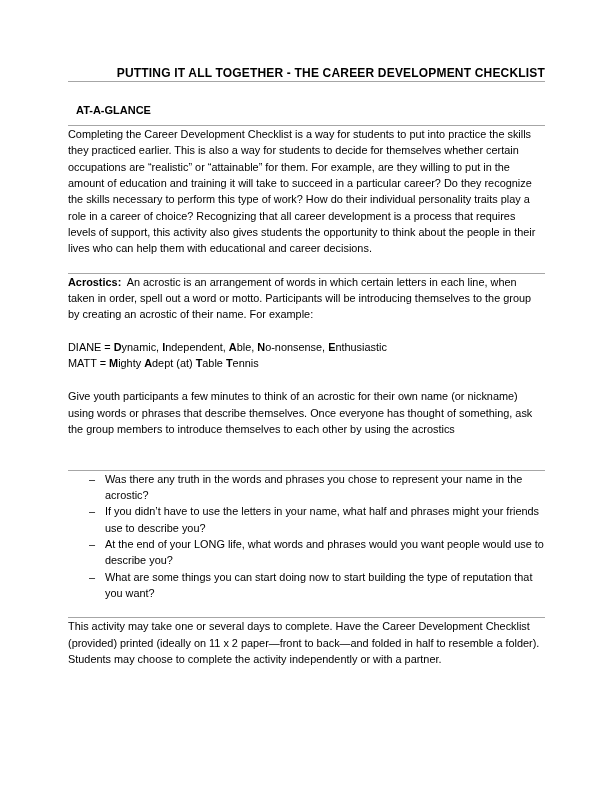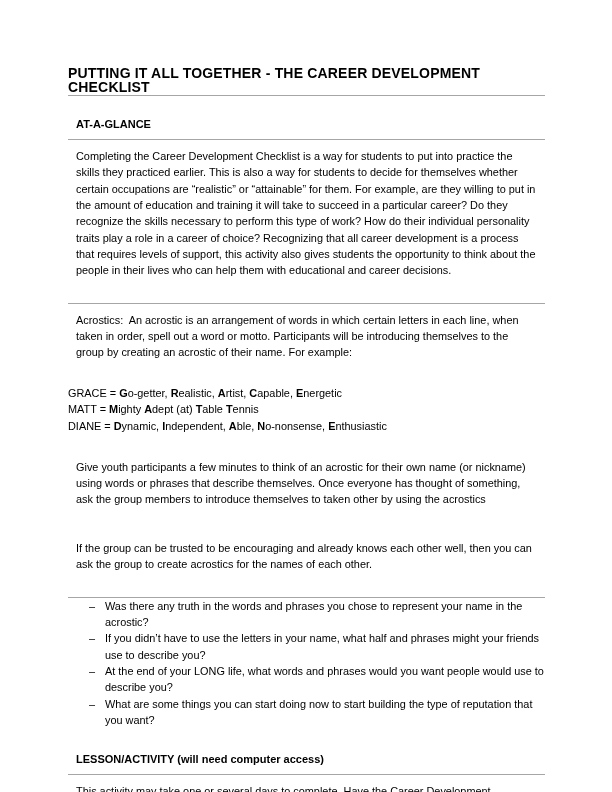--- a/index.html
+++ b/index.html
@@ -24,23 +24,23 @@
   }
   .content {
     position: absolute;
     left: 68px;
     top: 66px;
     width: 477px;
   }
 
   
   .doc-title {
-    text-align: left;
+    text-align: right;
     font-weight: bold;
-    font-size: 14px;
+    font-size: 12px;
     letter-spacing: 0.18px;
     line-height: 14px;
     margin: 0 0 1px 0;
   }
 
   
   .rule {
     height: 0;
     border-top: 1.1px solid #a6a6a6;
     width: 100%;
@@ -53,30 +53,30 @@
     font-size: 11px;
     line-height: 14px;
     margin: 8px;
     padding: 0;
   }
 
   
   p.body {
     font-size: 10.9px;
     line-height: 16.35px;
-    margin: 8px;
+    margin: 0;
     text-align: left;
   }
   .spacer-line {
     height: 16.35px;
   }
   .gap-md { height: 13px; }
   .gap-lg { height: 16px; }
 
-  .lead-in { font-weight: normal; }
+  .lead-in { font-weight: bold; }
 
   
   .acrostic {
     font-size: 10.9px;
     line-height: 16.35px;
     margin: 0;
   }
   .acrostic b { font-weight: bold; }
 
   
@@ -114,43 +114,40 @@
     <p class="body">Completing the Career Development Checklist is a way for students to put into practice the skills they practiced earlier.  This is also a way for students to decide for themselves whether certain occupations are “realistic” or “attainable” for them.  For example, are they willing to put in the amount of education and training it will take to succeed in a particular career?  Do they recognize the skills necessary to perform this type of work?  How do their individual personality traits play a role in a career of choice?  Recognizing that all career development is a process that requires levels of support, this activity also gives students the opportunity to think about the people in their lives who can help them with educational and career decisions.</p>
 
     <div class="gap-lg"></div>
 
     <div class="rule"></div>
     <p class="body"><span class="lead-in">Acrostics:</span><span>&nbsp; </span><span>An acrostic is an arrangement of words in which certain letters in each line, when taken in order, spell out a word or motto.  Participants will be introducing themselves to the group by creating an acrostic of their name.  For example:</span></p>
 
     <div class="spacer-line"></div>
 
     <div id="acrostic-examples">
-        <div class="acrostic"><span>GRACE = </span><span><b>G</b>o-getter</span>, <span><b>R</b>ealistic</span>, <span><b>A</b>rtist</span>, <span><b>C</b>apable</span>, <span><b>E</b>nergetic</span></div>
+        <div class="acrostic"><span>DIANE = </span><span><b>D</b>ynamic</span>, <span><b>I</b>ndependent</span>, <span><b>A</b>ble</span>, <span><b>N</b>o-nonsense</span>, <span><b>E</b>nthusiastic</span></div>
         <div class="acrostic"><span>MATT = </span><span><b>M</b>ighty</span> <span><b>A</b>dept</span> <span>(at)</span> <span><b>T</b>able</span> <span><b>T</b>ennis</span></div>
-        <div class="acrostic"><span>DIANE = </span><span><b>D</b>ynamic</span>, <span><b>I</b>ndependent</span>, <span><b>A</b>ble</span>, <span><b>N</b>o-nonsense</span>, <span><b>E</b>nthusiastic</span></div>
       </div>
 
     <div class="spacer-line"></div>
 
-    <p class="body">Give youth participants a few minutes to think of an acrostic for their own name (or nickname) using words or phrases that describe themselves.  Once everyone has thought of something, ask the group members to introduce themselves to taken other by using the acrostics</p>
+    <p class="body">Give youth participants a few minutes to think of an acrostic for their own name (or nickname) using words or phrases that describe themselves.  Once everyone has thought of something, ask the group members to introduce themselves to each other by using the acrostics</p>
 
     <div class="spacer-line"></div>
 
-    <p class="body">If the group can be trusted to be encouraging and already knows each other well, then you can ask the group to create acrostics for the names of each other.</p>
 
     <div class="gap-lg"></div>
 
     <div class="rule"></div>
     <ul class="dash-list" id="discussion-questions">
         <li><span class="dash">–</span><span>Was there any truth in the words and phrases you chose to represent your name in the acrostic?</span></li>
         <li><span class="dash">–</span><span>If you didn’t have to use the letters in your name, what half and phrases might your friends use to describe you?</span></li>
         <li><span class="dash">–</span><span>At the end of your LONG life, what words and phrases would you want people would use to describe you?</span></li>
         <li><span class="dash">–</span><span>What are some things you can start doing now to start building the type of reputation that you want?</span></li>
       </ul>
 
     <div class="gap-lg"></div>
 
-    <div class="section-heading">LESSON/ACTIVITY (will need computer access)</div>
     <div class="rule"></div>
     <p class="body">This activity may take one or several days to complete.  Have the Career Development Checklist (provided) printed (ideally on 11 x 2 paper—front to back—and folded in half to resemble a folder).  Students may choose to complete the activity independently or with a partner.</p>
 
   </div>
 </div>
 
 </body></html>

